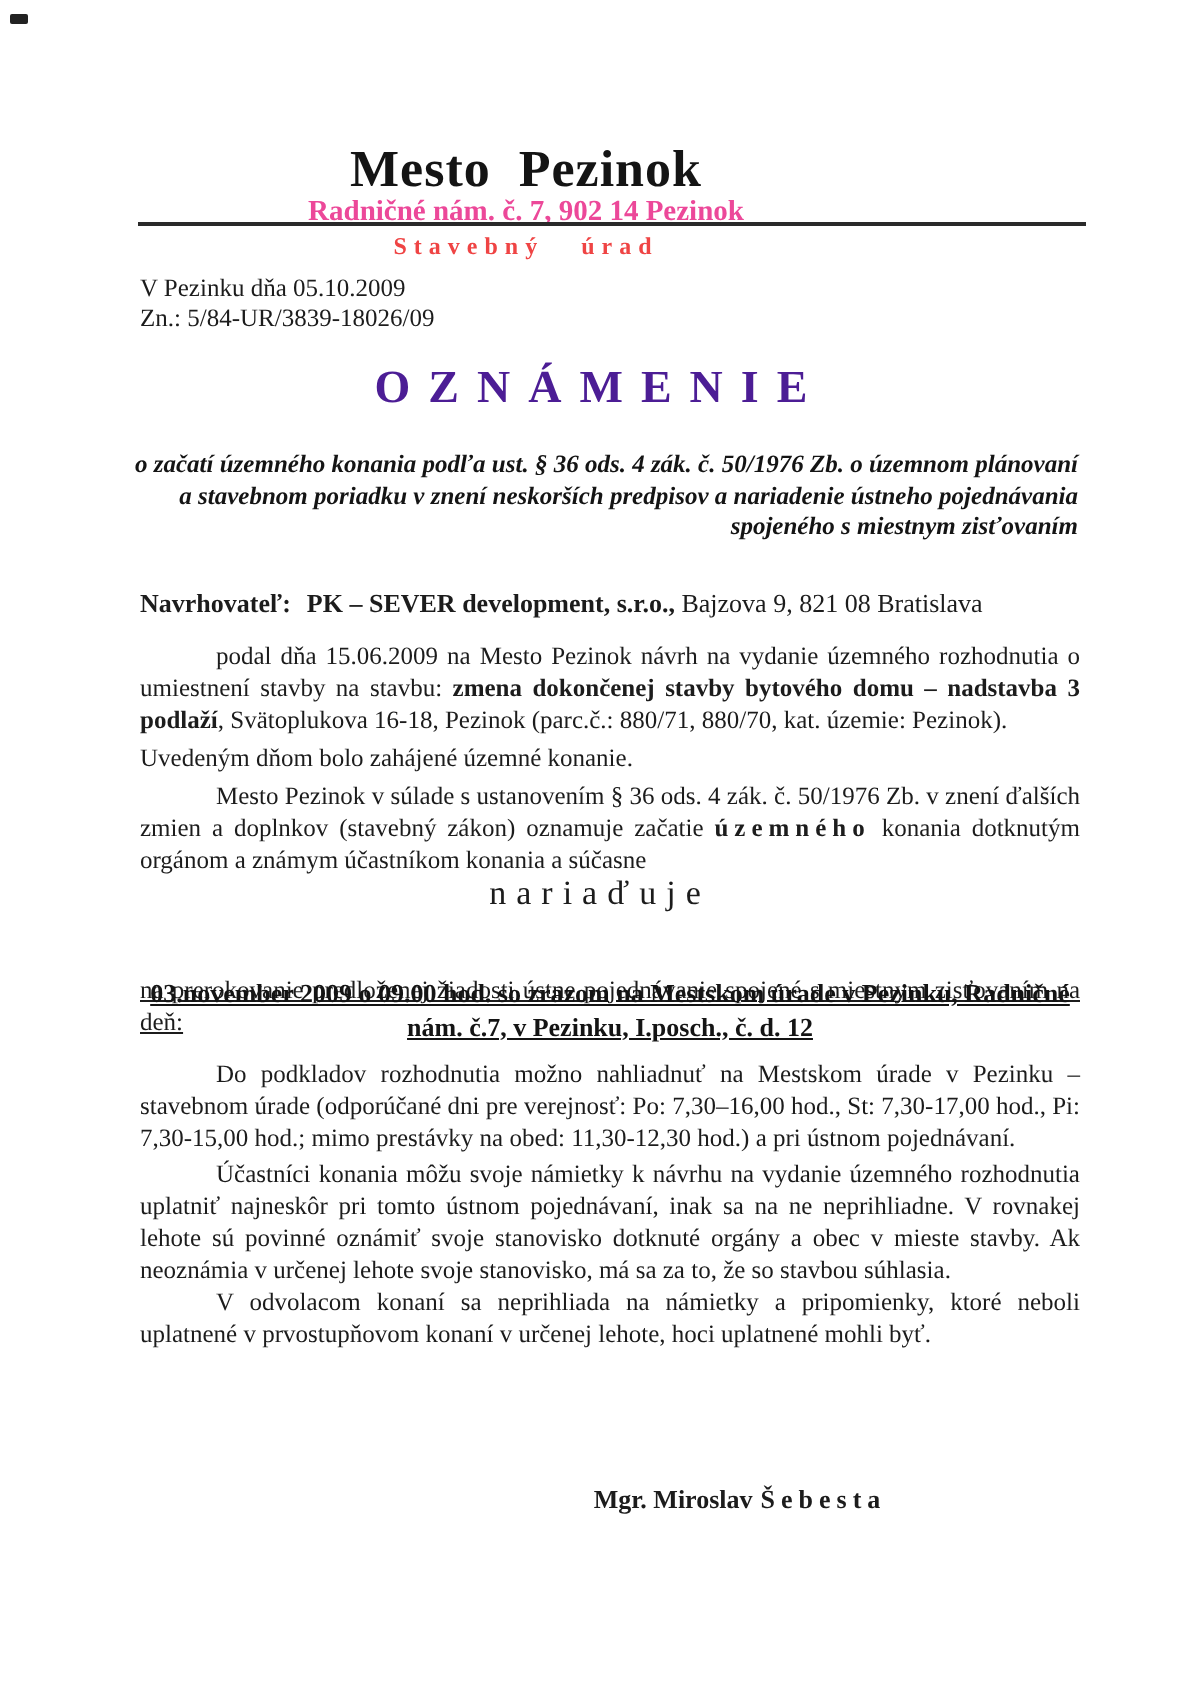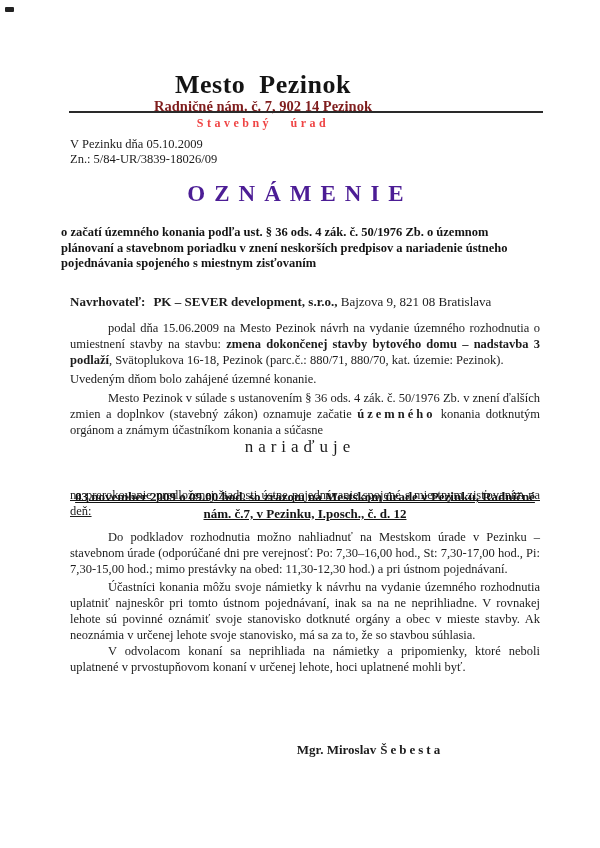--- a/index.html
+++ b/index.html
@@ -24,21 +24,21 @@
     text-align: center;
     font-size: 26px; font-weight: bold;
     word-spacing: 7px;
     letter-spacing: 0.5px;
     color: #141414;
   }
   .office-address {
     left: 0; top: 98px; width: 526px;
     text-align: center;
     font-size: 14.5px; font-weight: bold;
-    color: #7f1d1d;
+    color: #ec4899;
   }
   .header-rule {
     left: 69px; top: 111px; width: 474px; height: 2px;
     background: #2a2a2a;
   }
   .department {
     left: 0; top: 116px; width: 526px;
     text-align: center;
     font-size: 12px; font-weight: bold;
     letter-spacing: 3.5px; word-spacing: 12px;
@@ -49,24 +49,25 @@
 
   .notice-title {
     left: 65px; top: 181px; width: 470px;
     text-align: center;
     font-size: 23px; font-weight: bold;
     letter-spacing: 9px;
     color: #4c1d95;
   }
   .notice-subtitle {
     left: 61px; top: 225px; width: 478px;
-    text-align: left;
+    text-align: right;
     font-size: 12.5px; font-weight: bold;
     line-height: 15.5px;
     color: #141414;
+    font-style: italic;
   }
 
   .applicant { left: 70px; top: 294px; width: 490px; font-size: 13px; }
   .applicant .label { font-weight: bold; margin-right: 8px; }
   .applicant .company { font-weight: bold; }
 
   .body-par {
     left: 70px; width: 470px;
     font-size: 12.5px; line-height: 16px;
     text-align: justify;

